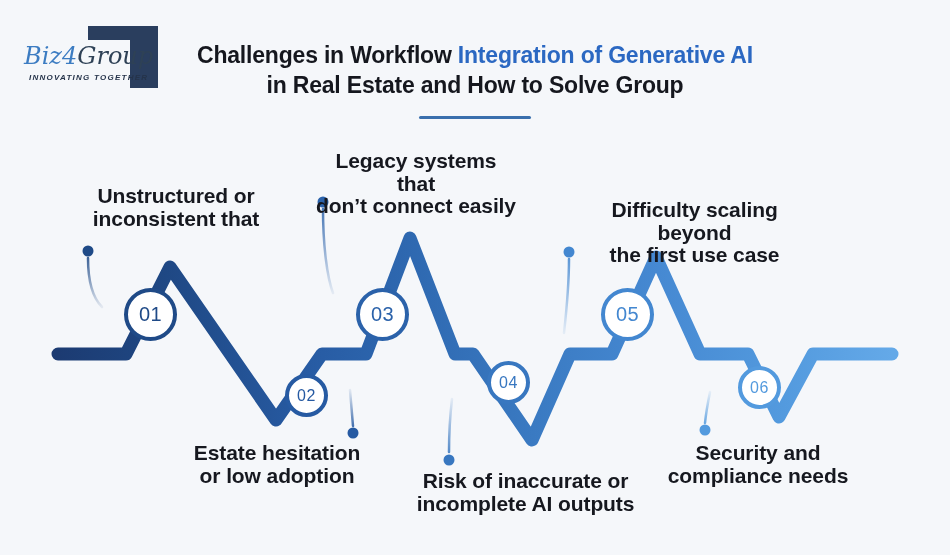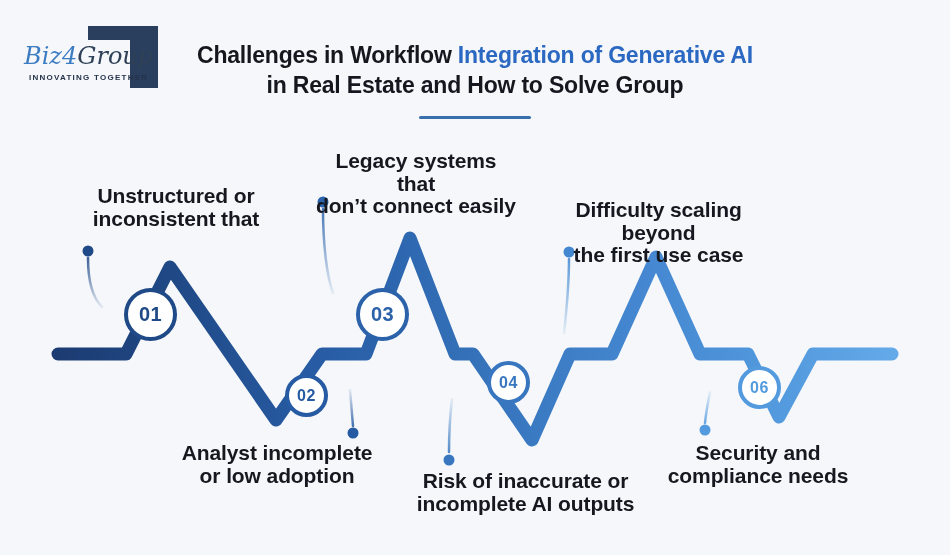--- a/index.html
+++ b/index.html
@@ -11,39 +11,39 @@
   .logo{position:absolute;left:24px;top:16px;width:160px;height:82px;}
   .logo-mark{position:absolute;left:64px;top:10px;}
   .logo-text{
     position:absolute;left:0px;top:26px;white-space:nowrap;
     font-family:"DejaVu Serif",serif;font-style:italic;font-size:24px;line-height:28px;
   }
   .logo-text .lt-blue{color:#3c7cc2;}
   .logo-text .lt-dark{color:#2e4156;}
   .logo-tagline{
     position:absolute;left:5px;top:57px;font-size:8px;font-weight:700;
-    letter-spacing:1.25px;color:#25334a;white-space:nowrap;
+    letter-spacing:1.25px;color:#25334a;white-space:nowrap;font-style:italic;
   }
   
   .title{
     position:absolute;left:60px;top:40px;width:830px;text-align:center;
     font-size:23px;font-weight:700;line-height:30px;letter-spacing:-0.2px;color:#15171e;
   }
   .title .hl{color:var(--c,#2b68c2);}
   .title-underline{
     position:absolute;left:419px;top:116px;width:112px;height:3px;border-radius:2px;
     background:var(--c,#3a6fad);
   }
   
   .wave-svg{position:absolute;left:0;top:0;}
   
   .badge{
     position:absolute;background:#ffffff;border-radius:50%;box-sizing:border-box;
     display:flex;align-items:center;justify-content:center;
-    font-weight:700;letter-spacing:0.5px;
+    font-weight:400;letter-spacing:0.5px;
     border:4.5px solid var(--c,#1f4a87);color:var(--c,#1f4a87);
   }
   .badge.top{width:53px;height:53px;font-size:20px;}
   .badge.bottom{width:43px;height:43px;font-size:16px;border-width:4px;}
   
   .label{
     position:absolute;text-align:center;font-size:21px;font-weight:700;
     line-height:22.5px;letter-spacing:-0.1px;color:#16181f;
   }
 </style>
@@ -118,36 +118,37 @@
     <circle cx="569" cy="252" r="5.5" fill="#4387d0"></circle>
     <circle cx="353" cy="433" r="5.5" fill="#265aa2"></circle>
     <circle cx="449" cy="460" r="5.5" fill="#3877c0"></circle>
     <circle cx="705" cy="430" r="5.5" fill="#539ade"></circle>
   </svg>
 
   <div class="badge top" style="left: 124px; top: 288px; --c: #1f4a87;">01</div>
   <div class="badge bottom" style="left: 285px; top: 374px; --c: #265aa2;">02</div>
   <div class="badge top" style="left: 356px; top: 288px; text-align: center; --c: #2b62aa;">03</div>
   <div class="badge bottom" style="left: 487px; top: 361px; --c: #3877c0;">04</div>
+  <div class="badge top" style="left: 601px; top: 288px; --c: #4387d0;">05</div>
   <div class="badge bottom" style="left: 738px; top: 366px; --c: #539ade;">06</div>
 
   <div class="label" style="left:76px;top:185px;width:200px;">
     <span>Unstructured or</span><br>
     <span>inconsistent that</span>
   </div>
   <div class="label" style="left:316px;top:150px;width:200px;">
     <span>Legacy systems that</span><br>
     <span>don’t connect easily</span>
   </div>
-  <div class="label" style="left:536px;top:199px;width:245px;">
+  <div class="label" style="left:572px;top:199px;width:245px;">
     <span>Difficulty scaling beyond</span><br>
     <span>the first use case</span>
   </div>
   <div class="label" style="left:177px;top:442px;width:200px;">
-    <span>Analyst incomplete</span><br>
+    <span>Estate hesitation</span><br>
     <span>or low adoption</span>
   </div>
   <div class="label" style="left:403px;top:470px;width:245px;">
     <span>Risk of inaccurate or</span><br>
     <span>incomplete AI outputs</span>
   </div>
   <div class="label" style="left:658px;top:442px;width:200px;">
     <span>Security and</span><br>
     <span>compliance needs</span>
   </div>

